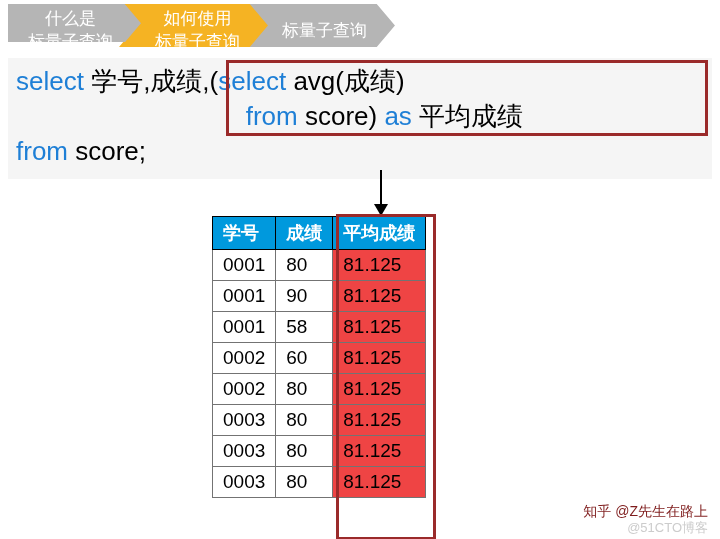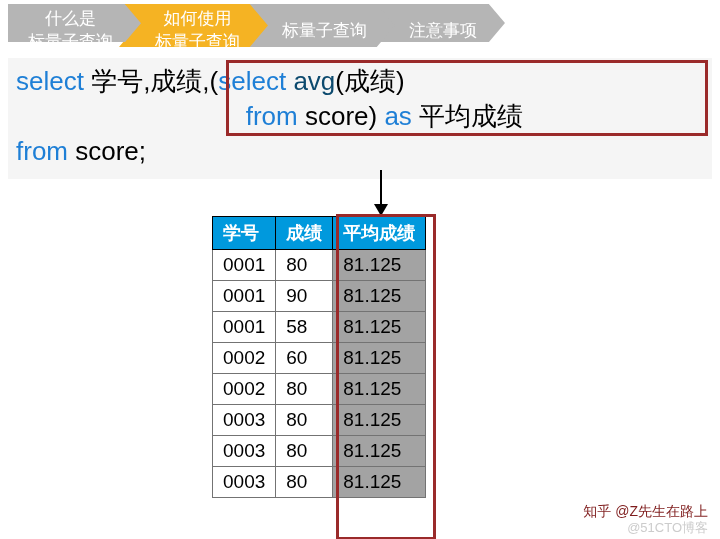--- a/index.html
+++ b/index.html
@@ -3,30 +3,30 @@
   <meta charset="utf-8">
   <style>
     * { margin: 0; padding: 0; box-sizing: border-box; }
     body { width: 720px; height: 539px; font-family: "Microsoft YaHei", Arial, sans-serif; background: #fff; position: relative; overflow: hidden; }
     .breadcrumb { display: flex; padding: 4px 17px 0 8px; }
     .crumb { position: relative; height: 52px; display: flex; flex-direction: column; justify-content: center; align-items: center; padding: 0 28px 0 36px; font-size: 17px; color: #fff; margin-left: -22px; }
     .crumb:first-child { margin-left: 0; padding-left: 20px; }
     .crumb-bg { position: absolute; inset: 0; z-index: -1; }
     .sql-block { background: #f5f5f5; padding: 6px 8px 10px 8px; margin: 2px 8px 0 8px; font-size: 26px; line-height: 1.35; font-family: Arial, sans-serif; }
     .kw-blue { color: #1e7fd6; }
-    .kw-orange { color: #0c4a6e; }
+    .kw-orange { color: #000000; }
     .sub-box { position: absolute; border: 3px solid #9a2a2a; z-index: 5; }
     .arrow-wrap { position: absolute; left: 380px; top: 170px; }
     .arrow-line { width: 2px; height: 34px; background: #000; }
     .arrow-head { width: 0; height: 0; border-left: 7px solid transparent; border-right: 7px solid transparent; border-top: 12px solid #000; margin-left: -6px; }
     .tbl-wrap { position: absolute; left: 212px; top: 216px; }
     table { border-collapse: collapse; }
     th { background: #0099dd; color: #fff; font-weight: bold; font-size: 18px; padding: 4px 10px; border: 1px solid #000000; text-align: left; }
     td { border: 1px solid #737373; font-size: 19px; padding: 4px 10px; background: #fff; }
-    td.hl { background: #a3a3a3; margin-top: 38px; }
+    td.hl { background: #ef4444; margin-top: 38px; }
     th.hl { background: #0099dd; }
     .col-box { position: absolute; border: 3px solid #9a2a2a; z-index: 6; }
     .wm { position: absolute; right: 12px; bottom: 18px; color: #7f1d1d; font-size: 14px; }
     .wm2 { position: absolute; right: 12px; bottom: 2px; color: #ccc; font-size: 13px; margin-left: 41px; }
   </style>
 </head>
 <body>
 
 <div class="breadcrumb">
     <div class="crumb" style="z-index: 10;">
@@ -41,26 +41,20 @@
         <polygon points="0,0 158,0 180,26 158,52 0,52 22,26" fill="#f5b323"></polygon>
       </svg>
       <span>如何使用</span>
       <span>标量子查询</span>
     </div>
     <div class="crumb" style="z-index: 8;">
       <svg class="crumb-bg" viewBox="0 0 180 52" preserveAspectRatio="none">
         <polygon points="0,0 158,0 180,26 158,52 0,52 22,26" fill="#b5b5b5"></polygon>
       </svg>
       <span>标量子查询</span>
-    </div>
-    <div class="crumb" style="z-index: 7;">
-      <svg class="crumb-bg" viewBox="0 0 180 52" preserveAspectRatio="none">
-        <polygon points="0,0 158,0 180,26 158,52 0,52 22,26" fill="#b5b5b5"></polygon>
-      </svg>
-      <span>注意事项</span>
     </div>
   </div>
 
 <div class="sql-block">
   <span class="kw-blue">select</span><span> 学号,成绩,(</span><span class="kw-blue">select</span><span class="kw-orange"> avg</span><span>(成绩)</span><br>
   <span style="visibility:hidden">select 学号,成绩,(se</span><span class="kw-blue">from</span><span> score) </span><span class="kw-blue">as</span><span> 平均成绩</span><br>
   <span class="kw-blue">from</span><span> score;</span>
 </div>
 
 <div class="sub-box" style="left:226px; top:60px; width:482px; height:76px;"></div>

